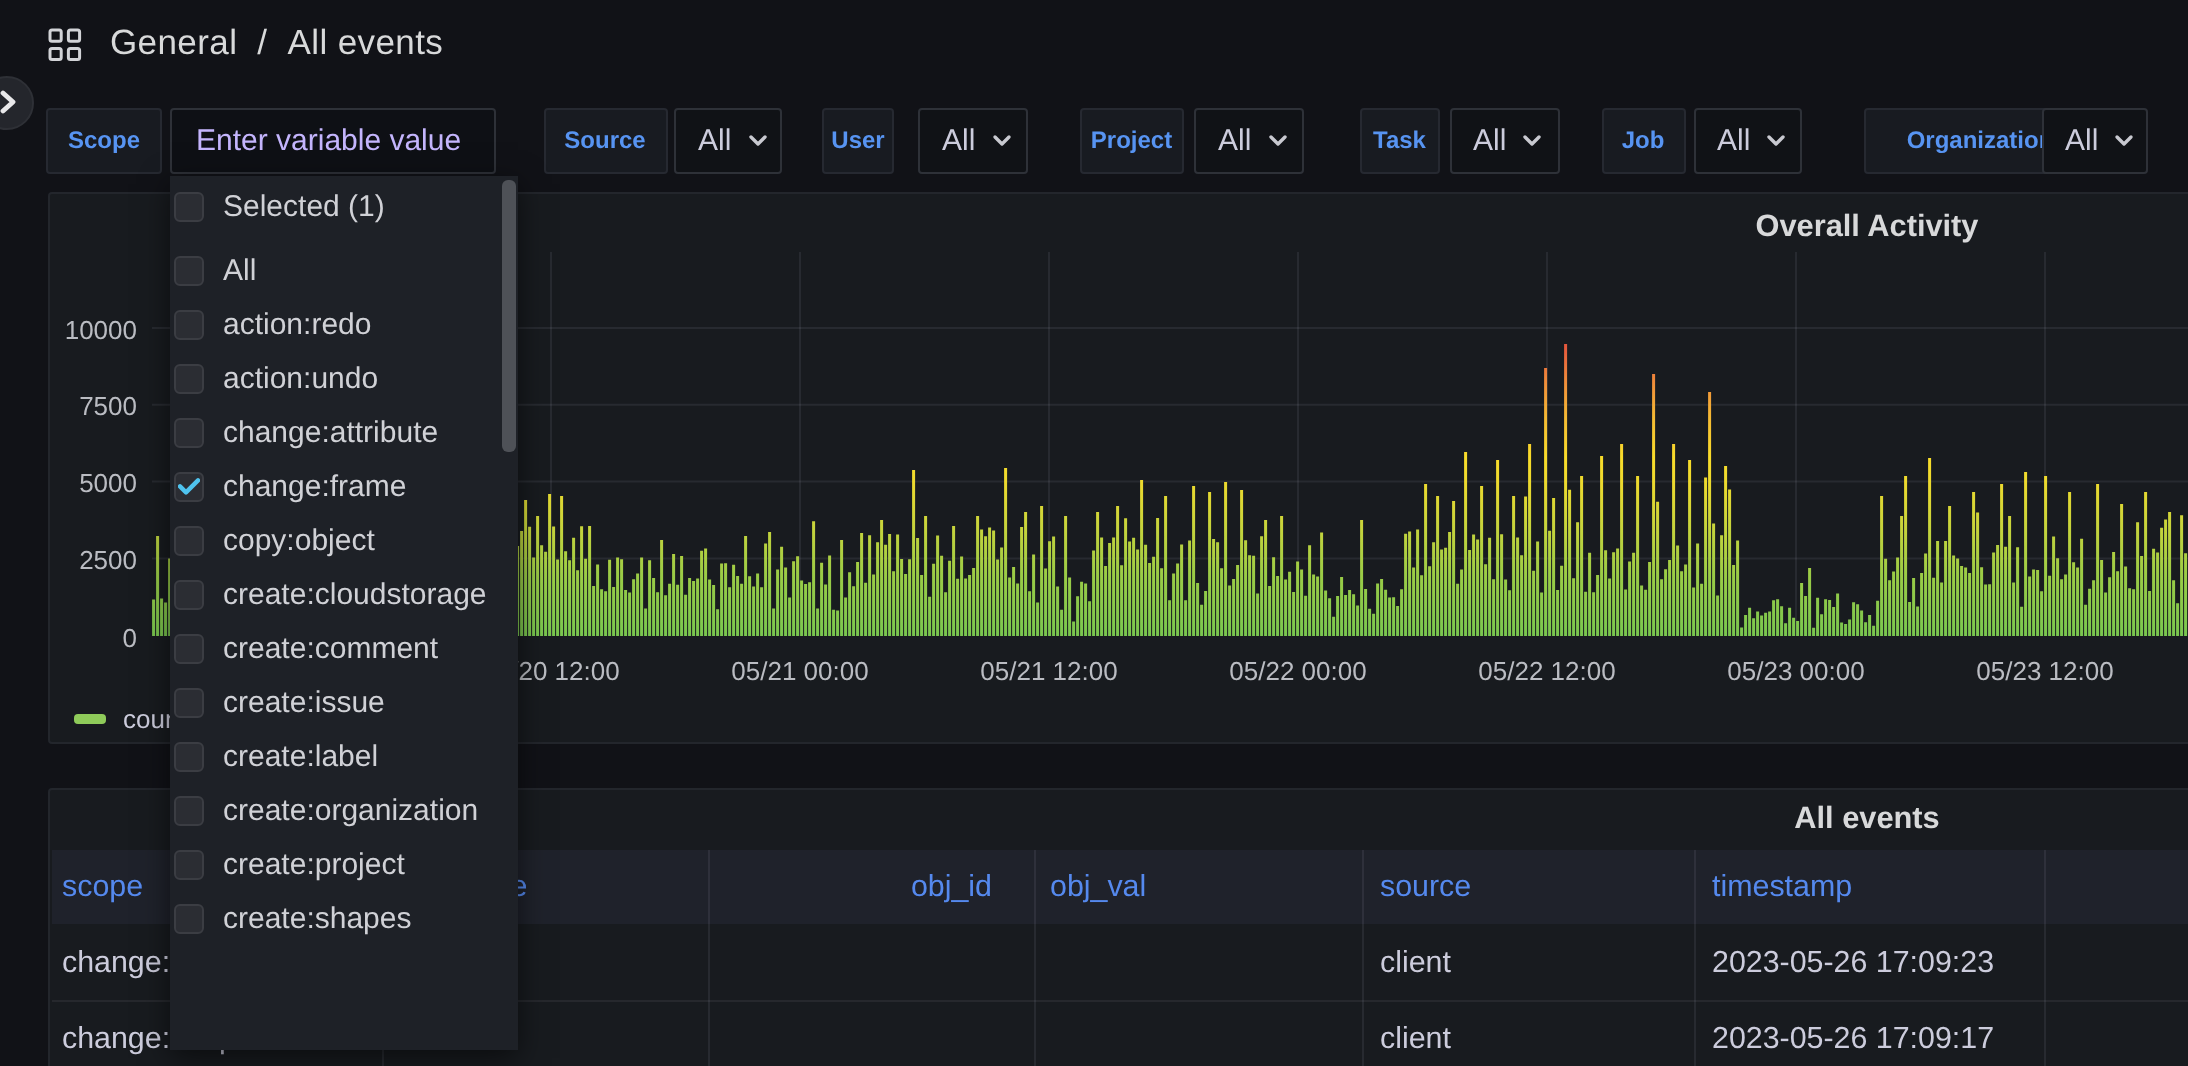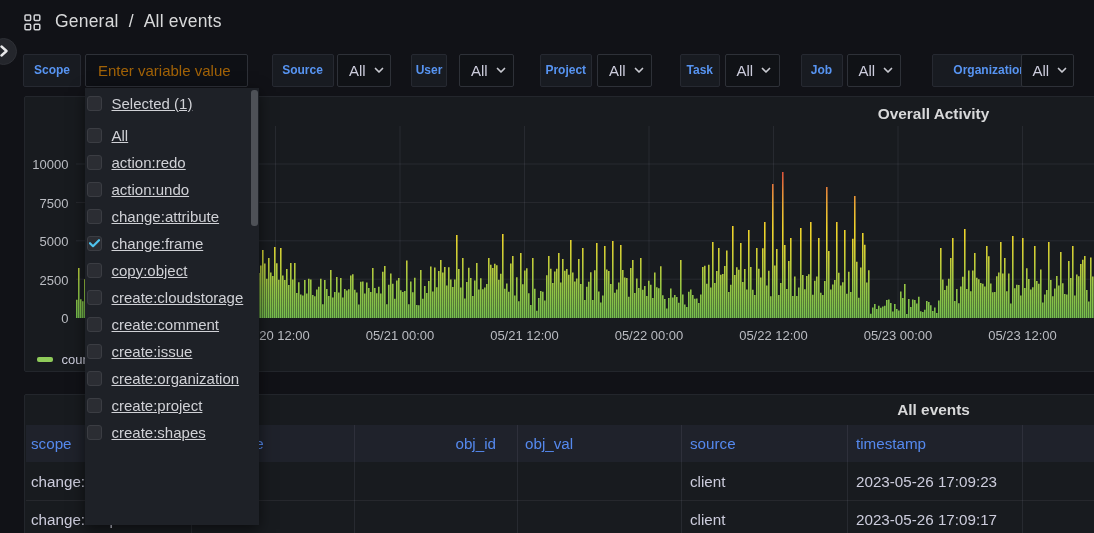--- a/index.html
+++ b/index.html
@@ -9,21 +9,21 @@
   letter-spacing:.2px; white-space:nowrap; }
 .crumb .sep { color:#d8d9da; padding:0 10px; }
 
 .sbtn { position:absolute; left:-10px; top:38px; width:27px; height:27px; border-radius:50%;
   background:#24262c; border:1px solid #2e3036; }
 
 .vlabel { position:absolute; top:53.5px; height:33px; background:#181b21; border:1px solid #262931;
   border-radius:2px; color:#5794f2; font-size:12px; font-weight:700; display:flex;
   align-items:center; justify-content:center; }
 .vinput { position:absolute; top:53.5px; left:85px; width:163px; height:33px; background:#0e1015;
-  border:1px solid #2e3138; border-radius:2px; color:#a16207; font-size:15px; display:flex;
+  border:1px solid #2e3138; border-radius:2px; color:#c4b5fd; font-size:15px; display:flex;
   align-items:center; padding-left:12px; }
 .vall { position:absolute; top:53.5px; height:33px; background:#101216; border:1px solid #2e3138;
   border-radius:2px; color:#ccccdc; font-size:15px; font-weight:500; display:flex;
   align-items:center; padding-left:11px; }
 .vall .chv { margin-left:7px; }
 
 .panel { position:absolute; background:#181b1f; border:1px solid #23262c; border-radius:2px; }
 .ptitle { position:absolute; width:100%; text-align:center; font-size:15.4px; font-weight:700;
   color:#d8d9da; }
 
@@ -38,21 +38,21 @@
   color:#5589ee; font-size:15.2px; font-weight:400; }
 .td { position:absolute; height:37.5px; display:flex; align-items:center; color:#ccccdc; font-size:15.2px; }
 .colline { position:absolute; top:30.5px; bottom:0; width:1px; background:rgba(204,204,220,0.09); }
 .rowline { position:absolute; left:1px; width:1817px; height:1px; background:rgba(204,204,220,0.08); }
 
 .dd { position:absolute; left:85px; top:88px; width:173.5px; height:437px; background:#1e2127;
   box-shadow:0 4px 14px rgba(0,0,0,.55); z-index:50; padding-top:1.5px; }
 .opt { height:27px; display:flex; align-items:center; padding-left:1.5px; }
 .cb { width:15px; height:15px; background:#2b2d33; border:1px solid #3b3d43; border-radius:3px;
   margin-right:10px; flex:none; display:flex; align-items:center; justify-content:center; }
-.ot { color:#d0d1d6; font-size:15px;text-decoration:underline; }
+.ot { color:#d0d1d6; font-size:15px; }
 .ddscroll { position:absolute; right:1px; top:2px; width:7px; height:136px; background:#4e5157;
   border-radius:3px; }
 </style></head>
 <body>
 
 <svg class="abs" style="left:24px;top:13.5px" width="17" height="17" viewBox="0 0 17 17">
   <g fill="none" stroke="#d2d3d7" stroke-width="1.5">
     <rect x="1" y="1" width="5.6" height="5.6" rx="1"></rect>
     <rect x="10.2" y="1" width="5.6" height="5.6" rx="1"></rect>
     <rect x="1" y="10.2" width="5.6" height="5.6" rx="1"></rect>
@@ -227,20 +227,24 @@
 <div class="opt">
       <span class="cb"></span>
       <span class="ot">create:comment</span>
     </div>
 <div class="opt">
       <span class="cb"></span>
       <span class="ot">create:issue</span>
     </div>
 <div class="opt">
       <span class="cb"></span>
+      <span class="ot">create:label</span>
+    </div>
+<div class="opt">
+      <span class="cb"></span>
       <span class="ot">create:organization</span>
     </div>
 <div class="opt">
       <span class="cb"></span>
       <span class="ot">create:project</span>
     </div>
 <div class="opt">
       <span class="cb"></span>
       <span class="ot">create:shapes</span>
     </div>

